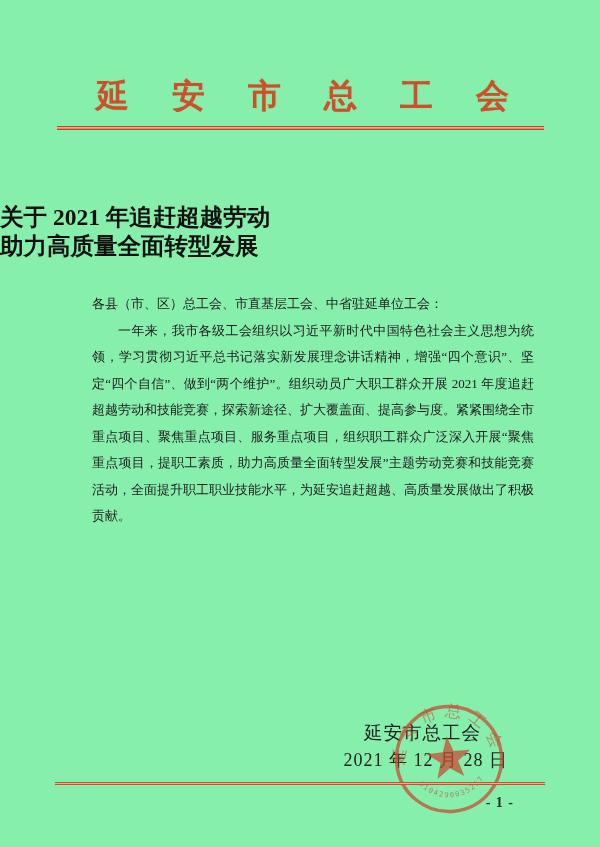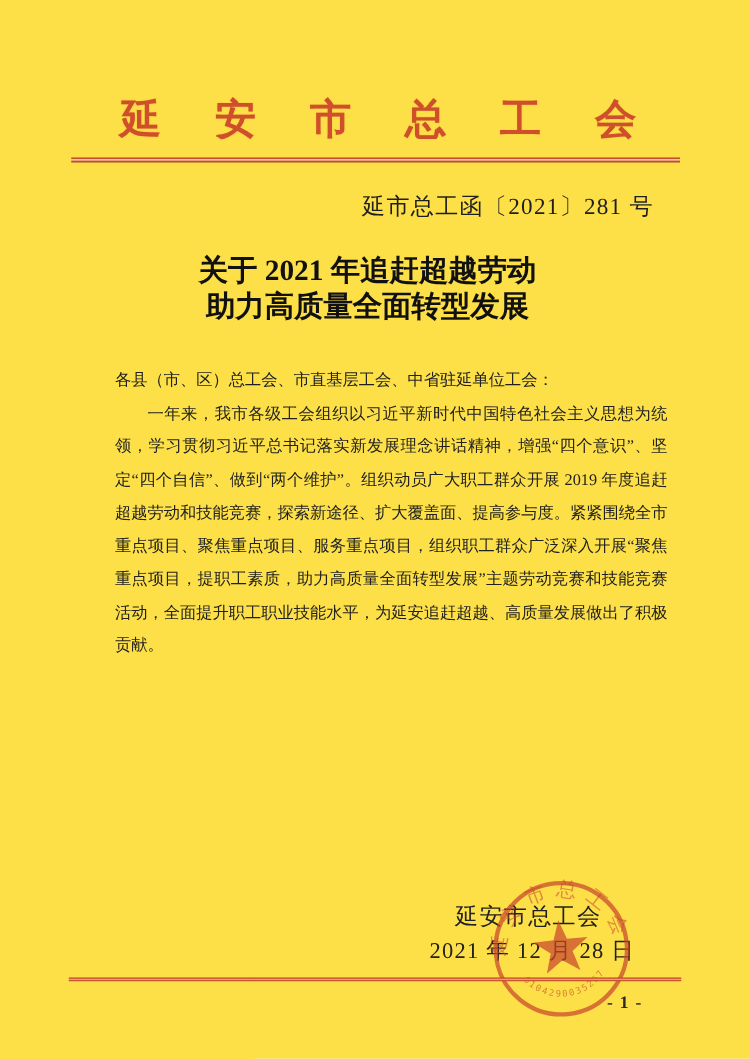--- a/index.html
+++ b/index.html
@@ -4,21 +4,21 @@
 <style>
   html, body { margin: 0; padding: 0; }
   body {
     width: 600px; height: 847px;
     background: #f4f4f2;
     font-family: "Liberation Serif", "DejaVu Serif", serif;
   }
   .page {
     position: relative;
     width: 600px; height: 847px;
-    background: #fde047;
+    background: #86efac;
     overflow: hidden;
     color: #262626;
   }
   
   .org-name {
     position: absolute;
     left: 96px; top: 78px;
     width: 413px;
     font-size: 33px;
     font-weight: bold;
@@ -42,21 +42,20 @@
     position: absolute;
     top: 152px; right: 77px;
     font-size: 18.5px;
     color: #1e1e1e;
     letter-spacing: 1px;
   }
   .doc-title {
     position: absolute;
     left: 0; top: 203px;
     width: 588px;
-    text-align: center;
     font-size: 23.5px;
     font-weight: bold;
     line-height: 29px;
     color: #111;
   }
   .body-text {
     position: absolute;
     left: 92px; top: 291px;
     width: 442px;
     font-size: 13px;
@@ -105,30 +104,29 @@
 </style>
 </head>
 <body>
 
 <div class="page">
 
   <div class="org-name">延安市总工会</div>
 
   <div class="red-rule"></div>
 
-  <div class="doc-number">延市总工函〔2021〕281 号</div>
 
   <div class="doc-title">
     <div>关于 2021 年追赶超越劳动</div>
     <div>助力高质量全面转型发展</div>
   </div>
 
   <div class="body-text">
     <p>各县（市、区）总工会、市直基层工会、中省驻延单位工会：</p>
-    <p class="indent">一年来，我市各级工会组织以习近平新时代中国特色社会主义思想为统领，学习贯彻习近平总书记落实新发展理念讲话精神，增强“四个意识”、坚定“四个自信”、做到“两个维护”。组织动员广大职工群众开展 2019 年度追赶超越劳动和技能竞赛，探索新途径、扩大覆盖面、提高参与度。紧紧围绕全市重点项目、聚焦重点项目、服务重点项目，组织职工群众广泛深入开展“聚焦重点项目，提职工素质，助力高质量全面转型发展”主题劳动竞赛和技能竞赛活动，全面提升职工职业技能水平，为延安追赶超越、高质量发展做出了积极贡献。</p>
+    <p class="indent">一年来，我市各级工会组织以习近平新时代中国特色社会主义思想为统领，学习贯彻习近平总书记落实新发展理念讲话精神，增强“四个意识”、坚定“四个自信”、做到“两个维护”。组织动员广大职工群众开展 2021 年度追赶超越劳动和技能竞赛，探索新途径、扩大覆盖面、提高参与度。紧紧围绕全市重点项目、聚焦重点项目、服务重点项目，组织职工群众广泛深入开展“聚焦重点项目，提职工素质，助力高质量全面转型发展”主题劳动竞赛和技能竞赛活动，全面提升职工职业技能水平，为延安追赶超越、高质量发展做出了积极贡献。</p>
   </div>
 
   <div class="sig-org">延安市总工会</div>
 
   <div class="sig-date">2021 年 12 月 28 日</div>
 
   <svg class="seal" width="114" height="114" viewBox="0 0 114 114">
     <circle cx="57" cy="57" r="52.5" fill="none" stroke="rgba(199,70,46,0.72)" stroke-width="3.4"></circle>
     <path id="sealArcTop" d="M 15,76 A 45,45 0 1 1 99,76" fill="none"></path>
     <text font-size="16" fill="rgba(199,70,46,0.55)" font-family="Liberation Serif, serif">

